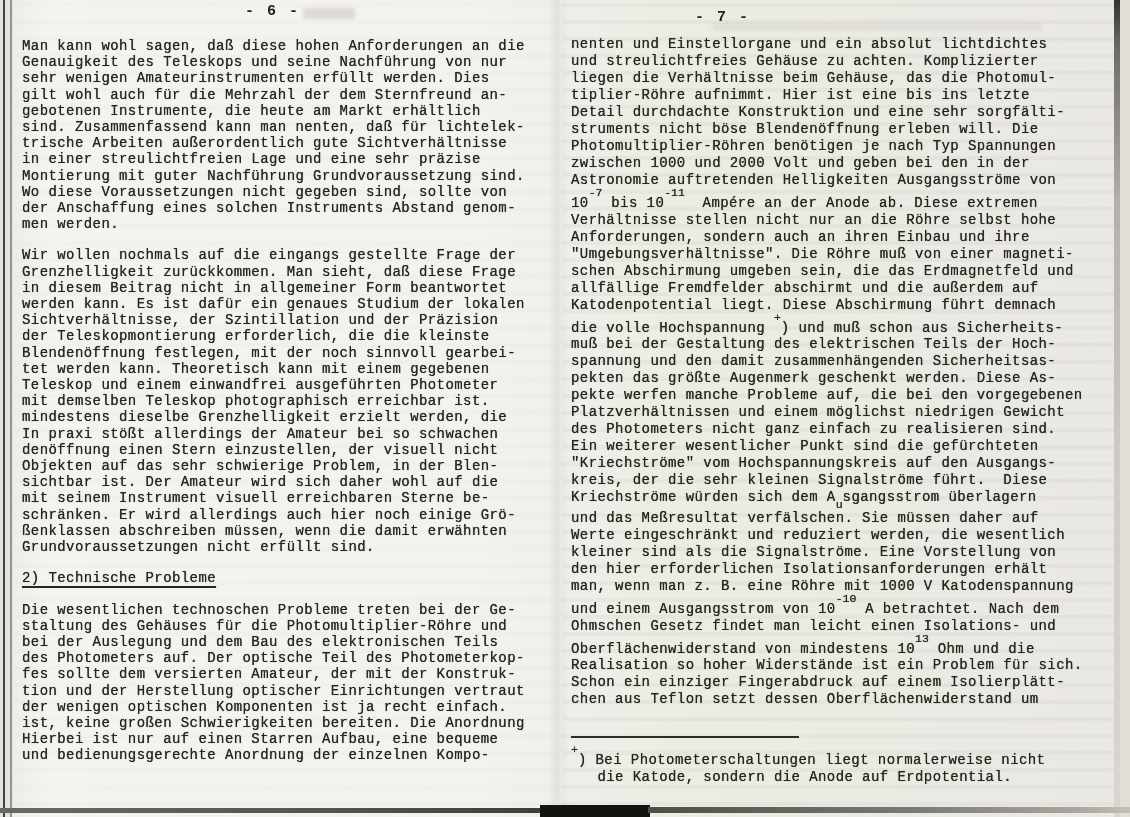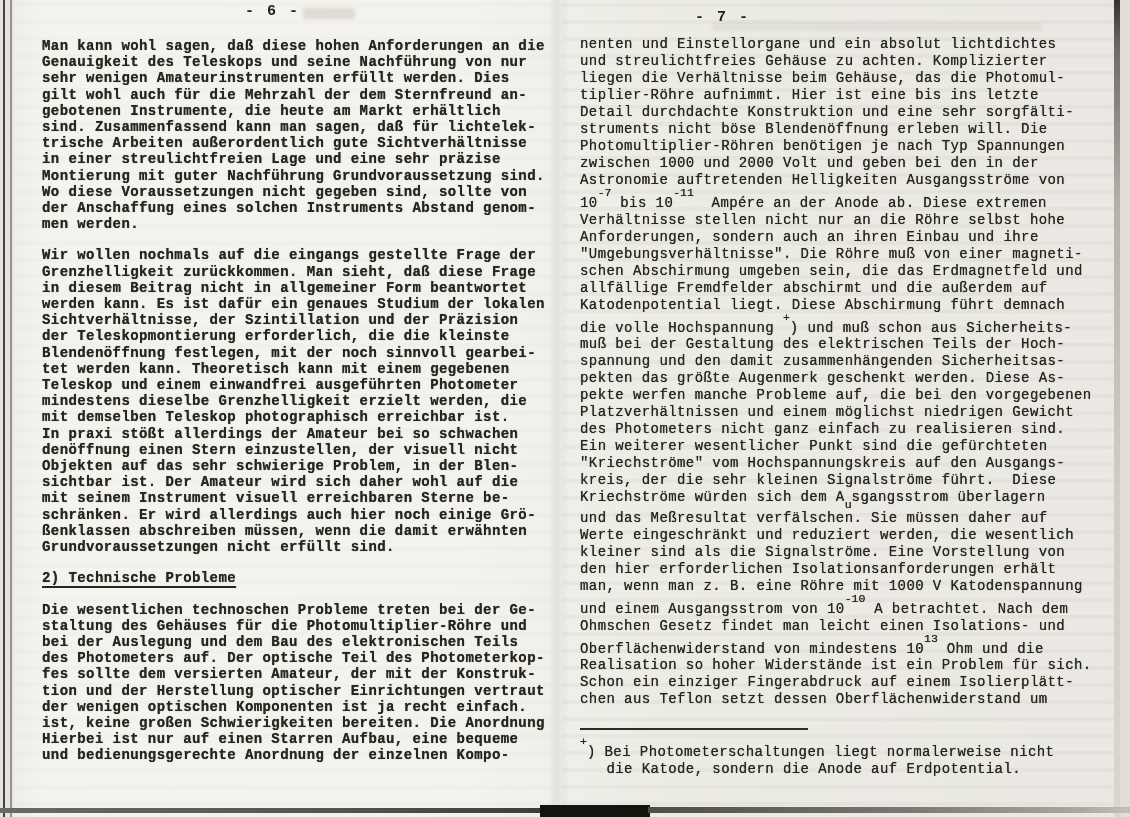--- a/index.html
+++ b/index.html
@@ -18,33 +18,33 @@
     filter:blur(0.6px);}
   .bleed-light{opacity:.45;}
   .ghost{position:absolute;background:rgba(120,117,110,0.18);filter:blur(1.5px);border-radius:2px;pointer-events:none;}
 
   .pagenum{position:absolute;font-size:15px;letter-spacing:2px;color:#22221f;font-weight:bold;}
   .pagenum-left{left:232px;top:3px;}
   .pagenum-right{left:133px;top:9px;}
 
   .body-text{position:absolute;color:#26261f;font-size:14px;letter-spacing:0.42px;
     text-shadow:0 0 0.7px rgba(38,38,31,0.85);}
-  .text-left{left:29px;top:38px;width:522px;line-height:16.2px;font-weight:bold;}
-  .text-right{left:18px;top:36px;width:545px;line-height:17px;}
+  .text-left{left:9px;top:38px;width:522px;line-height:16.2px;}
+  .text-right{left:9px;top:36px;width:545px;line-height:17px;}
 
   .tline{white-space:pre;}
   .para{margin:0 0 15px 0;}
   .para:last-child{margin-bottom:0;}
   .heading{margin:0 0 15px 0;text-decoration:underline;text-underline-offset:4px;
     text-decoration-thickness:1.5px;white-space:pre;}
   sup,sub{display:inline-block;font-size:11.5px;letter-spacing:0;}
   sup{transform:translateY(-5px);}
   sub{transform:translateY(3px);}
 
-  .footnote{margin-top:20px;}
+  .footnote{margin-top:28px;}
   .fnrule{width:228px;border-top:2px solid #2c2c28;margin:0 0 8px 0;}
 
   
   .edge-left-bg{position:absolute;left:0;top:0;width:13px;height:817px;background:#e5e3dd;}
   .edge-l1{position:absolute;left:3px;top:0;width:2px;height:817px;background:#45433e;}
   .edge-l2{position:absolute;left:10px;top:0;width:2px;height:817px;background:#96948c;}
   .gutter{position:absolute;left:548px;top:0;width:22px;height:817px;
     background:linear-gradient(90deg,rgba(0,0,0,0) 0%,rgba(90,88,82,0.10) 45%,rgba(90,88,82,0.05) 60%,rgba(0,0,0,0) 100%);}
   .edge-right{position:absolute;left:1114px;top:0;width:6px;height:817px;
     background:linear-gradient(180deg,#35332f 0%,#6e6c66 6%,#b3b1aa 25%,#cfcdc6 60%,#d8d6cf 100%);}
@@ -65,40 +65,40 @@
     <div class="bleed bleed-light"></div>
     <div class="pagenum pagenum-left">- 6 -</div>
     <div class="ghost" style="left:290px;top:8px;width:52px;height:11px;"></div>
     <div class="body-text text-left">
       <div class="para">
           <div class="tline">Man kann wohl sagen, daß diese hohen Anforderungen an die</div>
           <div class="tline">Genauigkeit des Teleskops und seine Nachführung von nur</div>
           <div class="tline">sehr wenigen Amateurinstrumenten erfüllt werden. Dies</div>
           <div class="tline">gilt wohl auch für die Mehrzahl der dem Sternfreund an-</div>
           <div class="tline">gebotenen Instrumente, die heute am Markt erhältlich</div>
-          <div class="tline">sind. Zusammenfassend kann man sagen, daß für lichtelek-</div>
+          <div class="tline">sind. Zusammenfassend kann man nenten, daß für lichtelek-</div>
           <div class="tline">trische Arbeiten außerordentlich gute Sichtverhältnisse</div>
           <div class="tline">in einer streulichtfreien Lage und eine sehr präzise</div>
           <div class="tline">Montierung mit guter Nachführung Grundvoraussetzung sind.</div>
           <div class="tline">Wo diese Voraussetzungen nicht gegeben sind, sollte von</div>
           <div class="tline">der Anschaffung eines solchen Instruments Abstand genom-</div>
           <div class="tline">men werden.</div>
         </div>
       <div class="para">
           <div class="tline">Wir wollen nochmals auf die eingangs gestellte Frage der</div>
           <div class="tline">Grenzhelligkeit zurückkommen. Man sieht, daß diese Frage</div>
           <div class="tline">in diesem Beitrag nicht in allgemeiner Form beantwortet</div>
           <div class="tline">werden kann. Es ist dafür ein genaues Studium der lokalen</div>
           <div class="tline">Sichtverhältnisse, der Szintillation und der Präzision</div>
           <div class="tline">der Teleskopmontierung erforderlich, die die kleinste</div>
           <div class="tline">Blendenöffnung festlegen, mit der noch sinnvoll gearbei-</div>
           <div class="tline">tet werden kann. Theoretisch kann mit einem gegebenen</div>
           <div class="tline">Teleskop und einem einwandfrei ausgeführten Photometer</div>
+          <div class="tline">mit demselben Teleskop photographisch erreichbar ist.</div>
           <div class="tline">mindestens dieselbe Grenzhelligkeit erzielt werden, die</div>
-          <div class="tline">mit demselben Teleskop photographisch erreichbar ist.</div>
           <div class="tline">In praxi stößt allerdings der Amateur bei so schwachen</div>
           <div class="tline">denöffnung einen Stern einzustellen, der visuell nicht</div>
           <div class="tline">Objekten auf das sehr schwierige Problem, in der Blen-</div>
           <div class="tline">sichtbar ist. Der Amateur wird sich daher wohl auf die</div>
           <div class="tline">mit seinem Instrument visuell erreichbaren Sterne be-</div>
           <div class="tline">schränken. Er wird allerdings auch hier noch einige Grö-</div>
           <div class="tline">ßenklassen abschreiben müssen, wenn die damit erwähnten</div>
           <div class="tline">Grundvoraussetzungen nicht erfüllt sind.</div>
         </div>
       <div class="heading">2) Technische Probleme</div>

